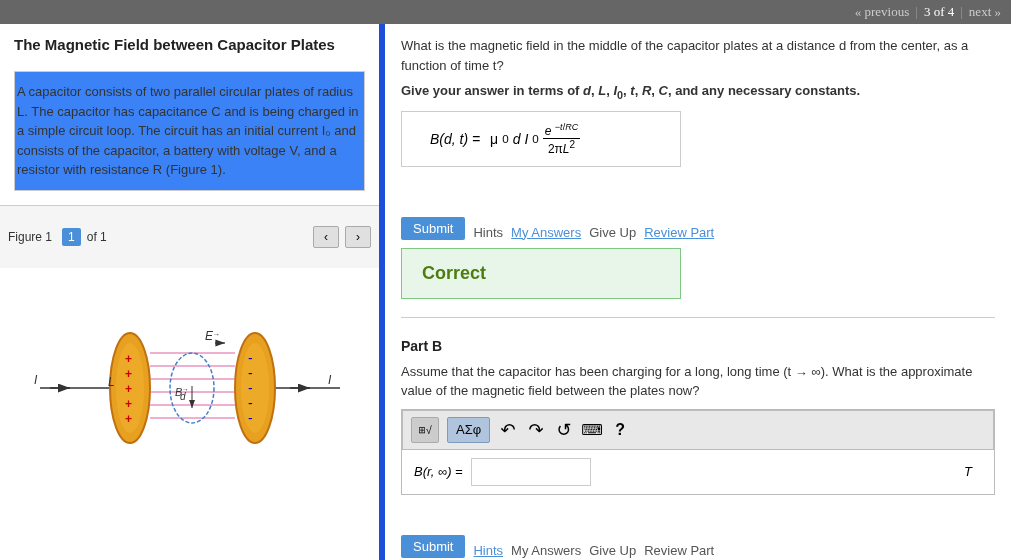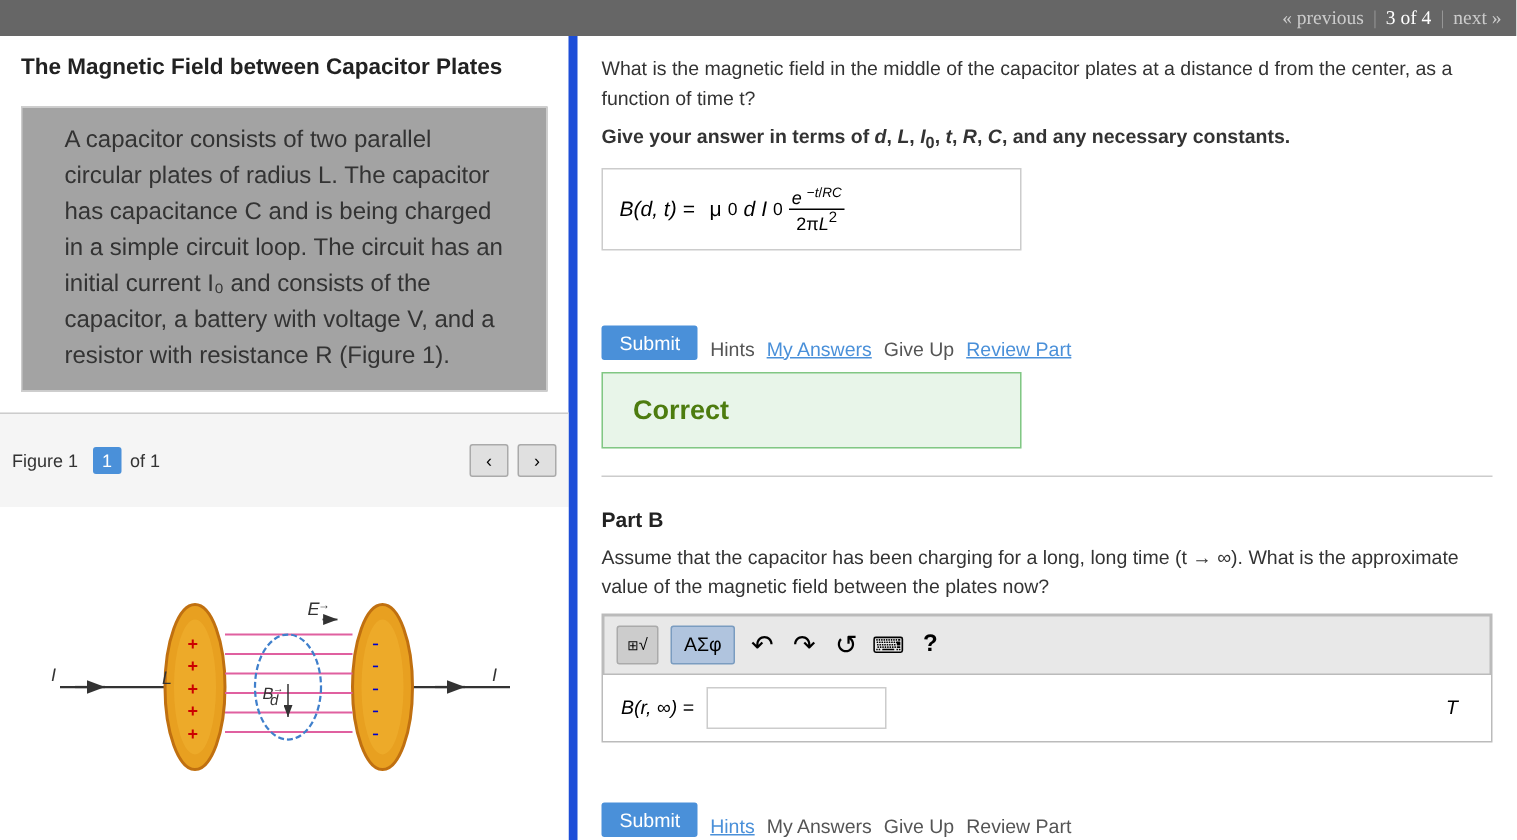--- a/index.html
+++ b/index.html
@@ -37,26 +37,26 @@
     .problem-title {
       padding: 12px 14px 10px;
       font-size: 15px;
       font-weight: bold;
       color: #222;
       border-bottom: none;
     }
 
     .problem-description {
       margin: 8px 14px 14px;
-      padding: 10px 28px;
+      padding: 10px 2px;
       border: 1px solid #ccc;
-      font-size: 16px;
+      font-size: 13px;
       line-height: 1.5;
       color: #333;
-      background: #a3a3a3;
+      background: #3b82f6;
     }
 
     .figure-nav {
       display: flex;
       align-items: center;
       border-top: 1px solid #ccc;
       padding: 20px 8px;
       gap: 6px;
       background: #f5f5f5;
     }
@@ -126,21 +126,21 @@
     .part-instructions {
       font-size: 13px;
       color: #333;
       margin-bottom: 10px;
     }
 
     .part-instructions strong { font-weight: bold; }
 
     .answer-box {
       border: 1px solid #ccc;
-      padding: 10px 11px;
+      padding: 10px 28px;
       margin-bottom: 10px;
       font-size: 14px;
       display: inline-flex;
       align-items: center;
       gap: 6px;
       background: #fff;
       min-width: 280px;
     }
 
     .action-row {

